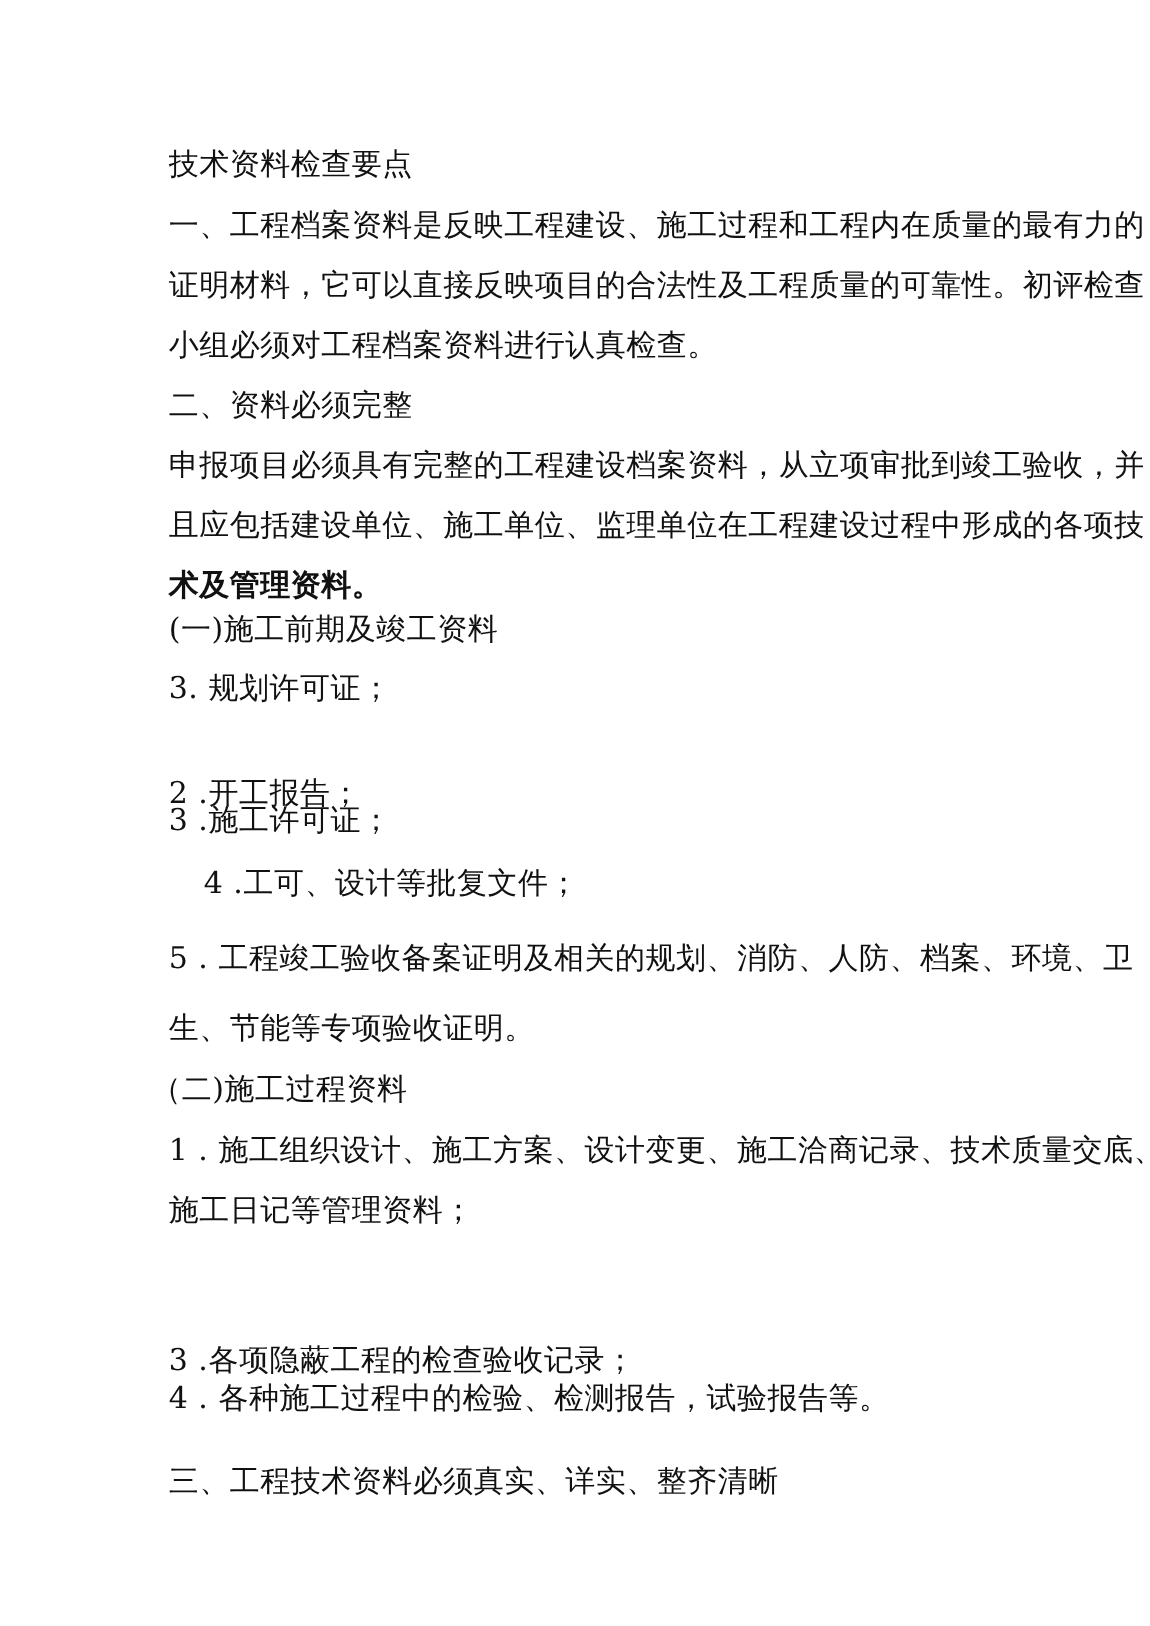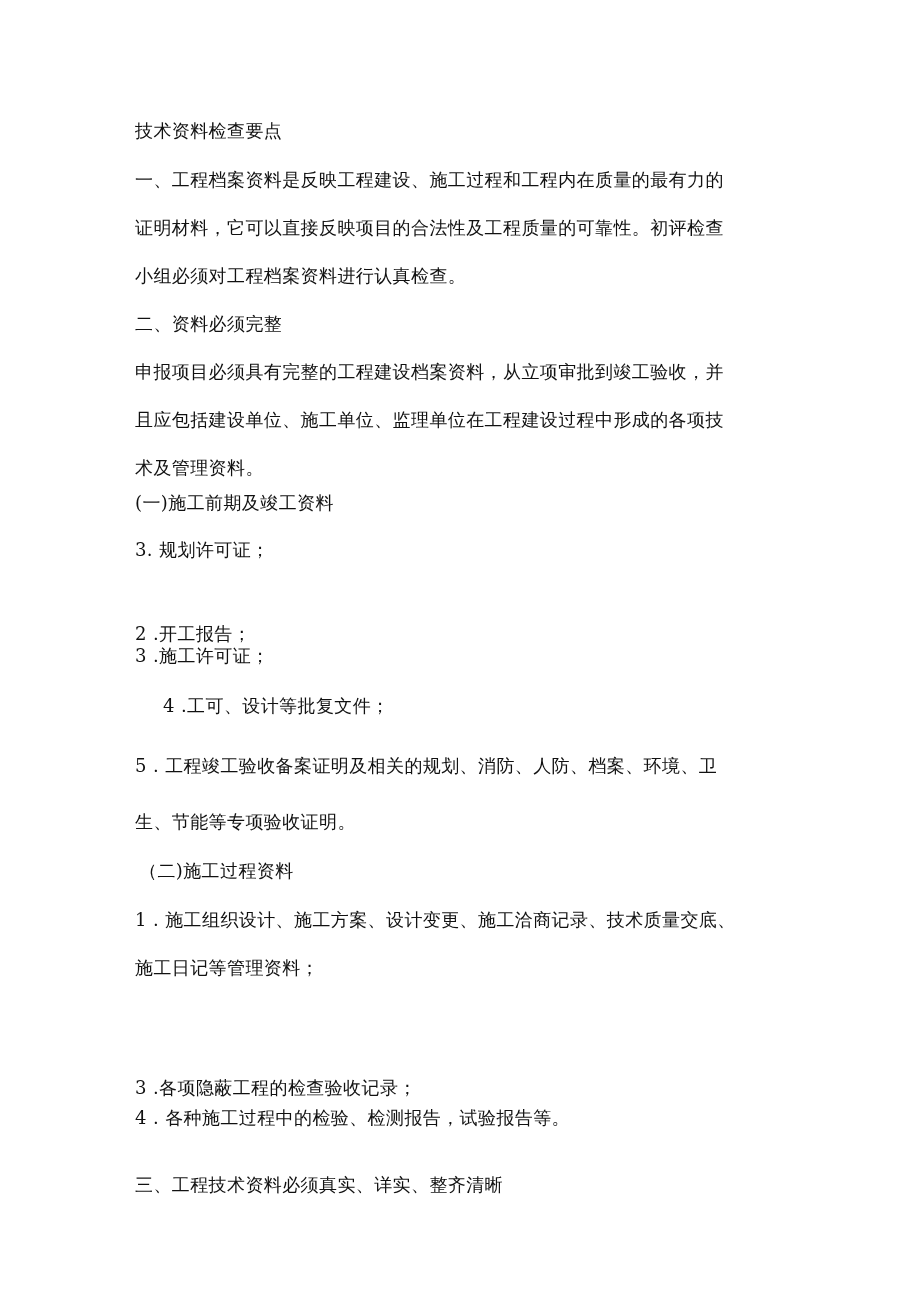--- a/index.html
+++ b/index.html
@@ -19,42 +19,42 @@
       position: absolute;
       left: 0;
       top: 0;
       width: 920px;
       height: 1301px;
       background: #ffffff;
     }
     .line {
       position: absolute;
       left: 135px;
-      font-size: 18px;
+      font-size: 24px;
       line-height: 22px;
       white-space: nowrap;
       letter-spacing: 0.4px;
     }
-    .indent1 { left: 139px; }
+    .indent1 { left: 121px; }
   </style>
 </head>
 <body>
 
 <div class="page">
 
   <div class="line" style="top:120px;">技术资料检查要点</div>
 
   <div class="line" style="top:169px;">一、工程档案资料是反映工程建设、施工过程和工程内在质量的最有力的</div>
   <div class="line" style="top:217px;">证明材料，它可以直接反映项目的合法性及工程质量的可靠性。初评检查</div>
   <div class="line" style="top:265px;">小组必须对工程档案资料进行认真检查。</div>
 
   <div class="line" style="top:313px;">二、资料必须完整</div>
   <div class="line" style="top:361px;">申报项目必须具有完整的工程建设档案资料，从立项审批到竣工验收，并</div>
   <div class="line" style="top:409px;">且应包括建设单位、施工单位、监理单位在工程建设过程中形成的各项技</div>
-  <div class="line" style="top:457px;">术及管理资料。</div>
+  <div class="line" style="top:457px;font-weight:bold;">术及管理资料。</div>
 
   <div class="line" style="top:492px;">(一)施工前期及竣工资料</div>
   <div class="line" style="top:539px;">3. 规划许可证；</div>
   <div class="line" style="top:623px;">2  .开工报告；</div>
   <div class="line" style="top:645px;">3  .施工许可证；</div>
   <div class="line" style="top:695px;margin-left:28px;">4  .工可、设计等批复文件；</div>
   <div class="line" style="top:755px;">5  . 工程竣工验收备案证明及相关的规划、消防、人防、档案、环境、卫</div>
   <div class="line" style="top:811px;">生、节能等专项验收证明。</div>
 
   <div class="line indent1" style="top:860px;">（二)施工过程资料</div>

